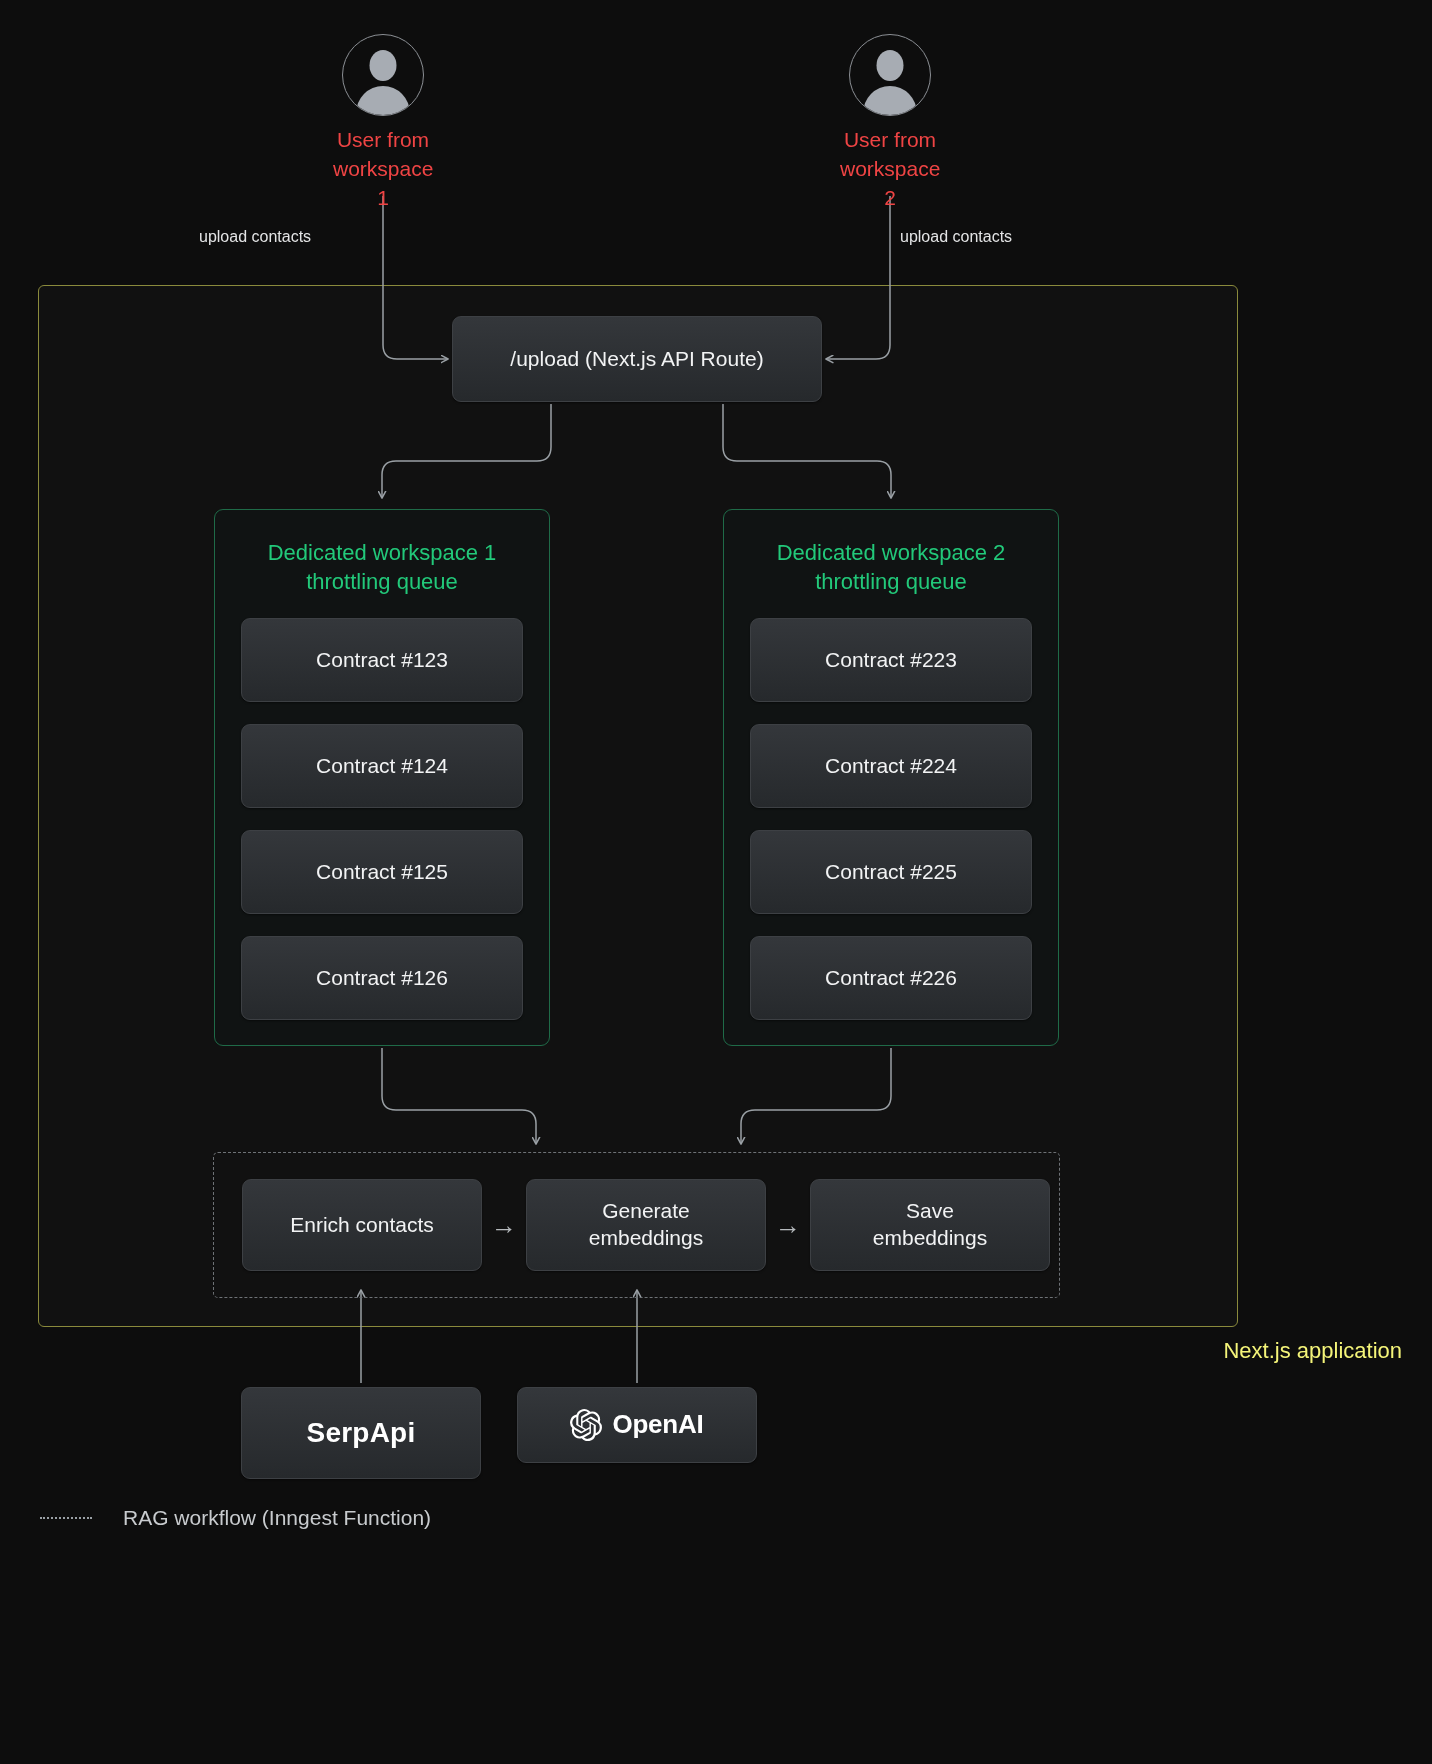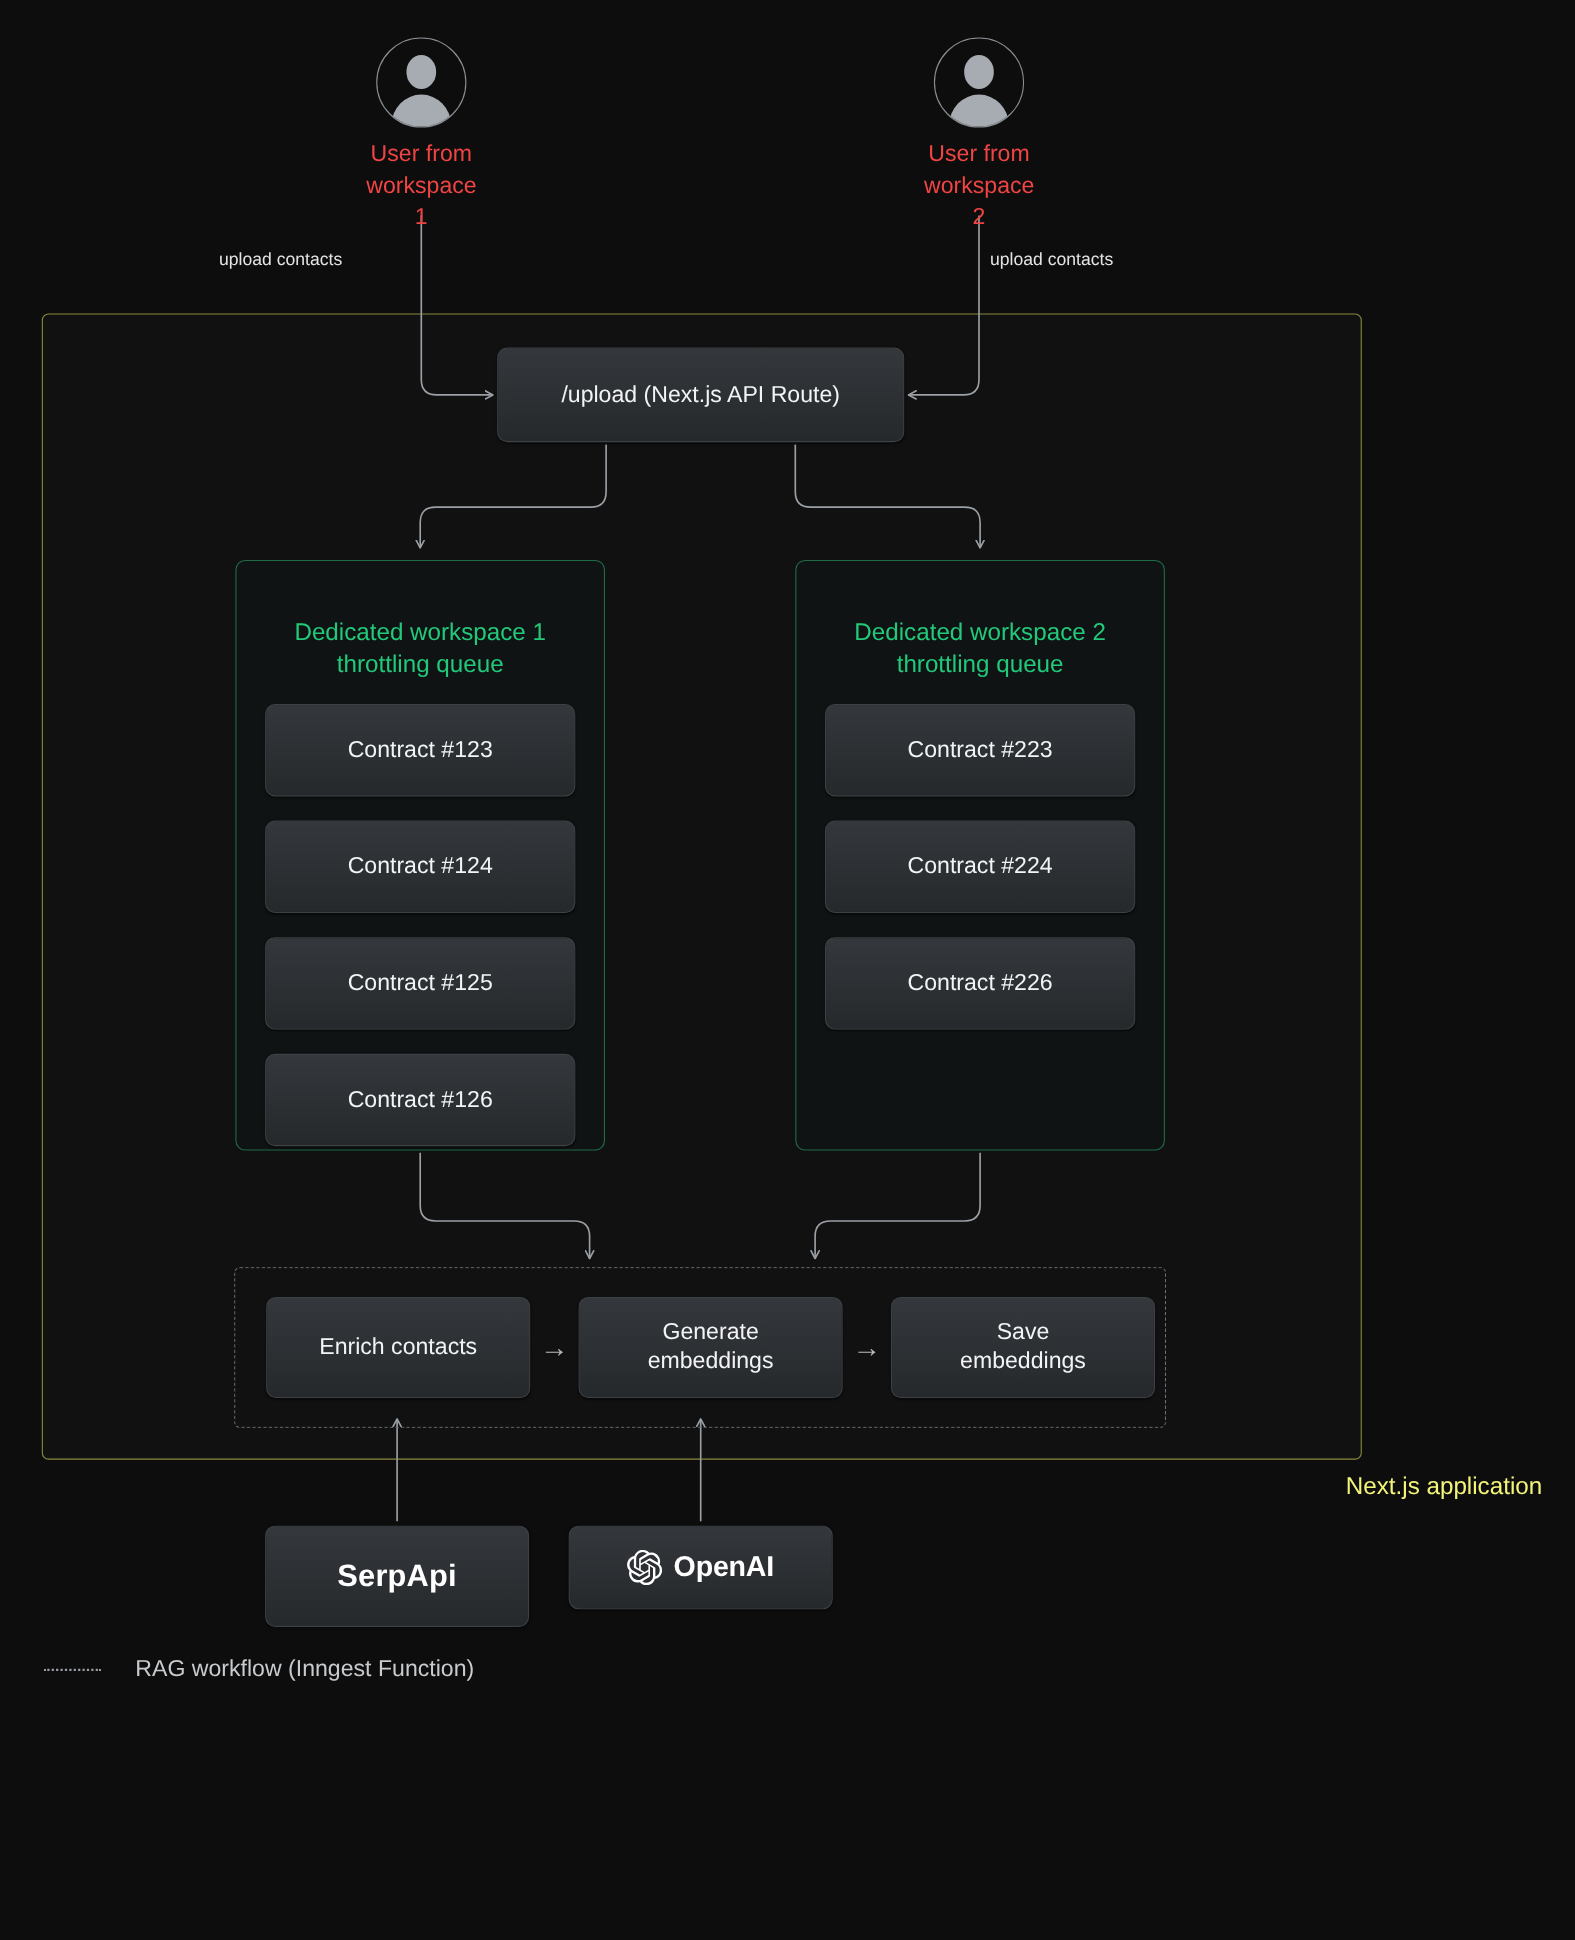--- a/index.html
+++ b/index.html
@@ -119,21 +119,20 @@
   }
   #queue-1 { left: 214px; top: 509px; width: 336px; height: 537px; }
   #queue-2 { left: 723px; top: 509px; width: 336px; height: 537px; }
   .queue-title {
     color: #22c97a;
     font-size: 22px;
     text-align: center;
     line-height: 1.32;
     white-space: pre-line;
     margin-bottom: 22px;
-    margin-top: 22px;
   }
   .queue-item {
     height: 84px;
     margin-bottom: 22px;
   }
   .queue-item:last-child { margin-bottom: 0; }
 
   
   #rag-group {
     left: 213px; top: 1152px;
@@ -246,20 +245,21 @@
     <div class="card queue-item">Contract #124</div>
     <div class="card queue-item">Contract #125</div>
     <div class="card queue-item">Contract #126</div>
   </div>
 
   <div class="node queue" id="queue-2">
     <div class="queue-title">Dedicated workspace 2
 throttling queue</div>
     <div class="card queue-item">Contract #223</div>
     <div class="card queue-item">Contract #224</div>
+    <div class="card queue-item">Contract #225</div>
     <div class="card queue-item">Contract #226</div>
   </div>
 
   <div class="node" id="rag-group">
     <div class="steps">
       <div class="card step">Enrich contacts</div>
       <div class="step-arrow">→</div>
       <div class="card step">Generate
 embeddings</div>
       <div class="step-arrow">→</div>

